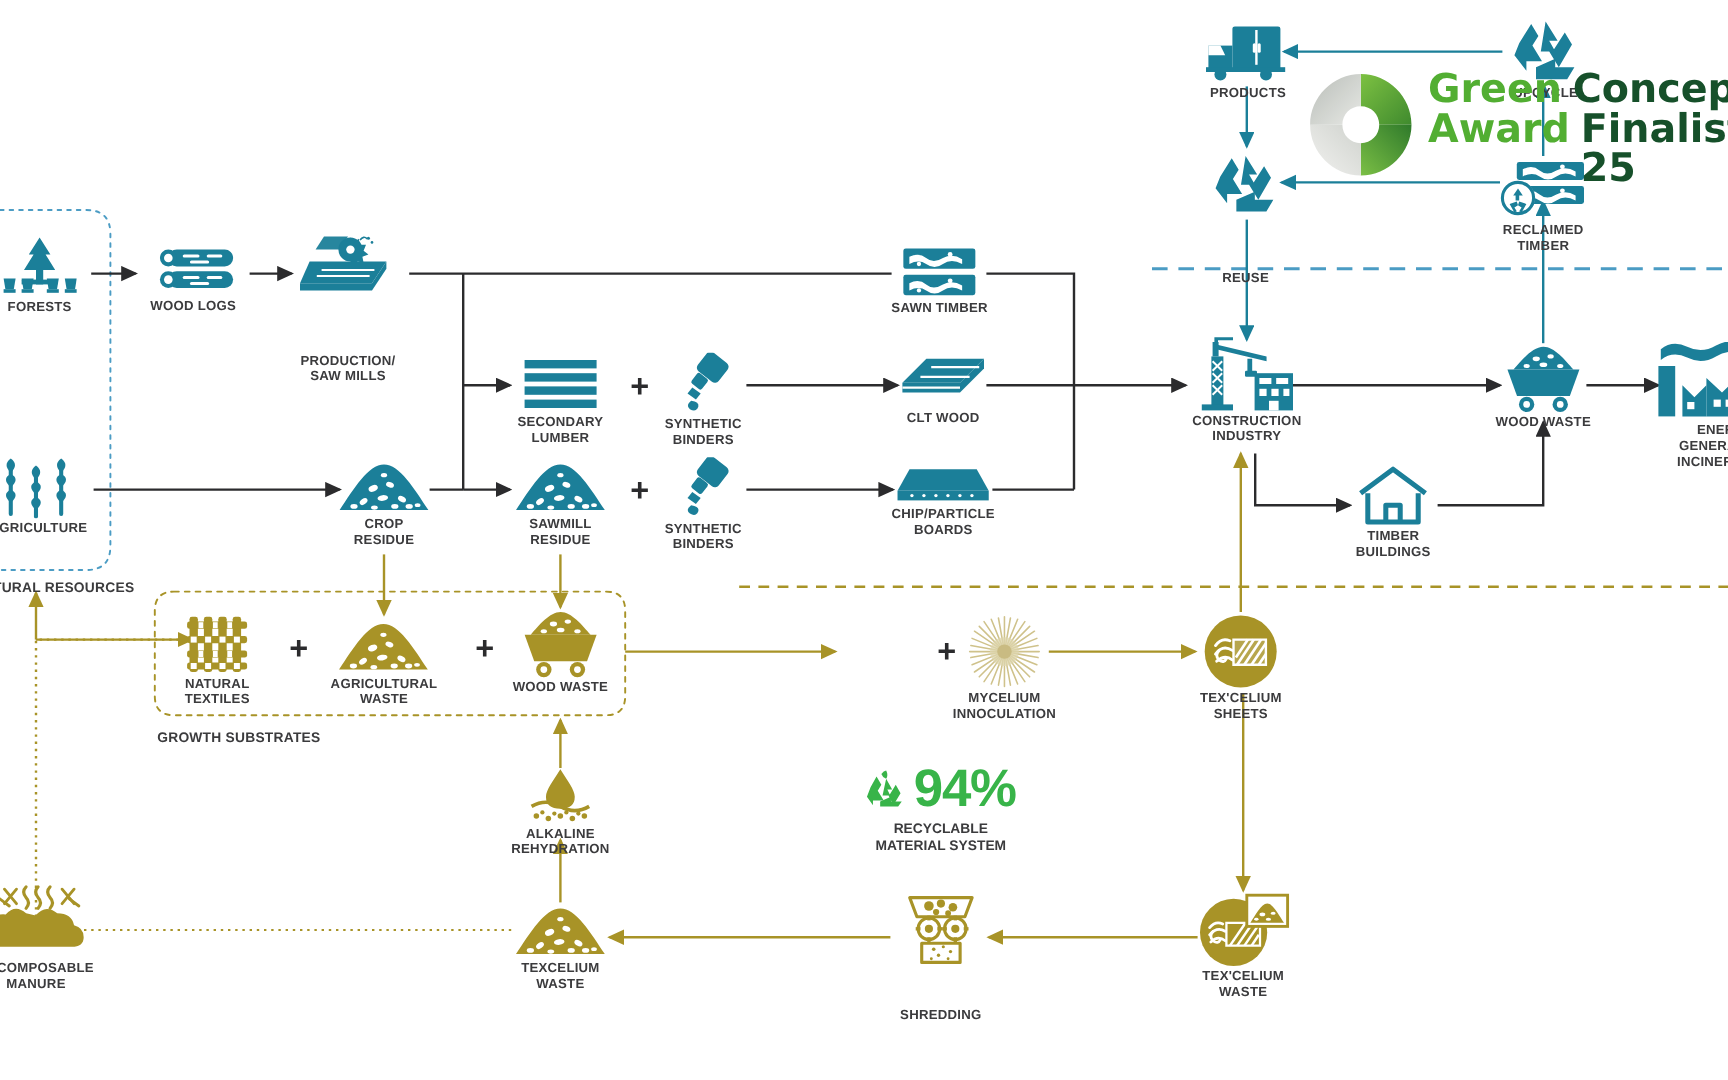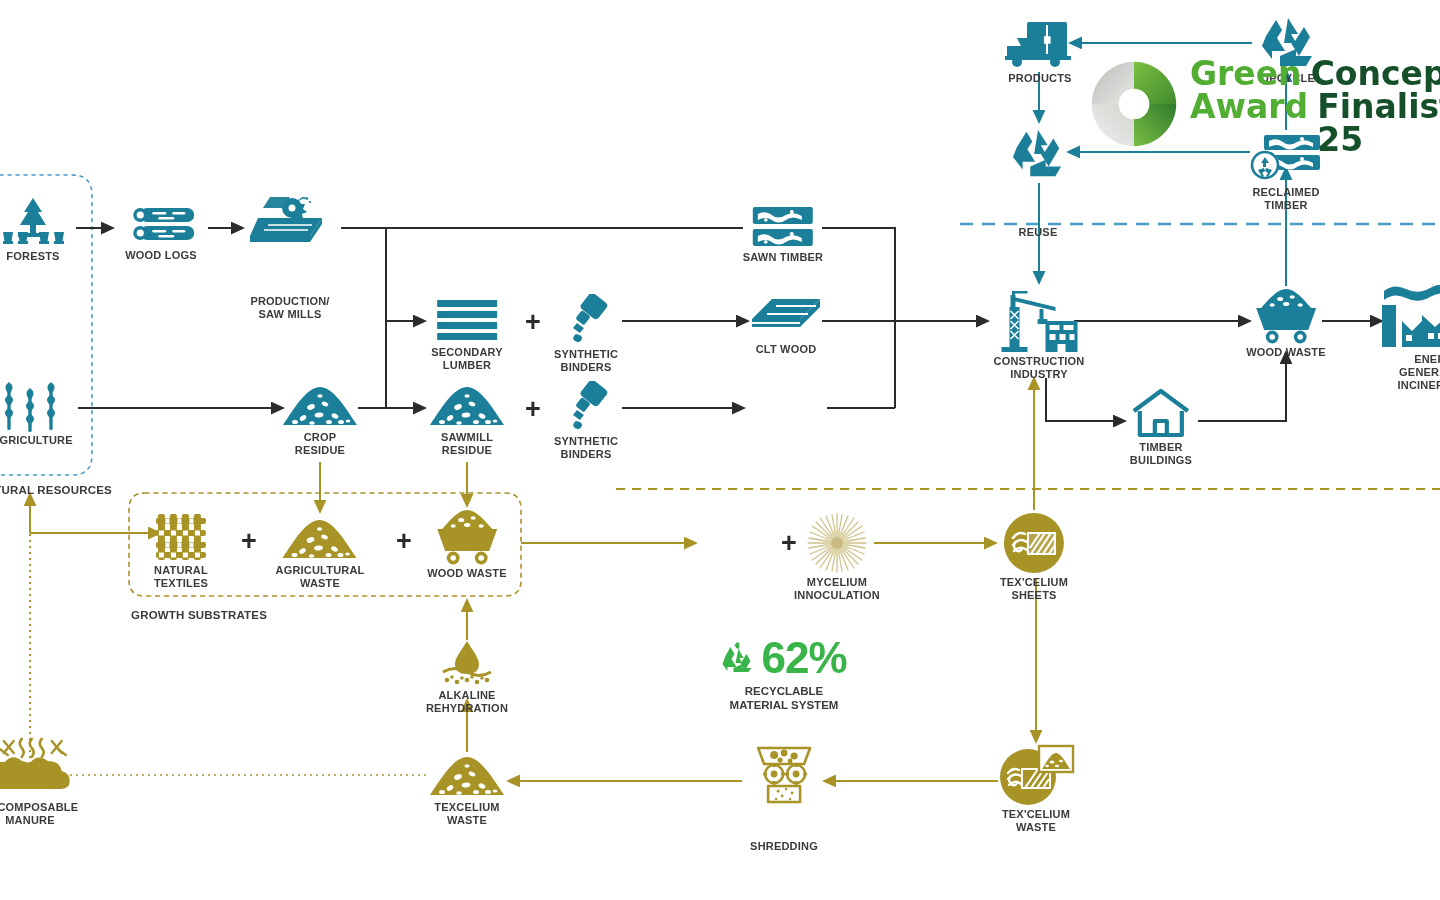--- a/index.html
+++ b/index.html
@@ -366,22 +366,40 @@
         <g stroke="#fff" stroke-width="1.8" fill="none">
           <path d="M17 17 L58 17"></path>
             <path d="M26 9 L66 9"></path>
           <path d="M2 26 L50 26"></path>
         </g>
       </svg>
     </div>
     <div class="lbl">CLT WOOD</div>
   </div>
 
-
-  <div class="node" style="left:1039px;top:291px;align-items:center;">
+  <div class="node" style="left:786px;top:389px;">
+    <div class="ic">
+      <svg width="80" height="32" viewBox="0 0 80 32">
+        <path d="M12 2 L68 2 L78 20 L2 20 Z" fill="#1b7f99"></path>
+        <rect x="2" y="20" width="76" height="8" fill="#1b7f99"></rect>
+        <g fill="#fff">
+          <circle cx="14" cy="24" r="1.4"></circle>
+            <circle cx="24" cy="24" r="1.4"></circle>
+          <circle cx="34" cy="24" r="1.4"></circle>
+            <circle cx="44" cy="24" r="1.4"></circle>
+          <circle cx="54" cy="24" r="1.4"></circle>
+            <circle cx="64" cy="24" r="1.4"></circle>
+        </g>
+      </svg>
+    </div>
+    <div class="lbl">CHIP/PARTICLE
+BOARDS</div>
+  </div>
+
+  <div class="node" style="left:1039px;top:281px;align-items:center;">
     <div class="ic">
       <svg width="80" height="62" viewBox="0 0 80 62">
         <g fill="#1b7f99">
           <path d="M14 6 L56 16 L56 20 L14 10 Z"></path>
           <rect x="11" y="4" width="5" height="12"></rect>
           <rect x="10" y="16" width="10" height="44"></rect>
           <path d="M44 18 L44 30 L40 30 L40 18 Z"></path>
           <rect x="38" y="28" width="10" height="5" rx="1"></rect>
           <rect x="2" y="56" width="26" height="5"></rect>
           <rect x="46" y="30" width="32" height="31"></rect>
@@ -848,21 +866,21 @@
       <span>
         <svg width="34" height="34" viewBox="0 0 34 34">
           <g fill="#38b449">
             <path d="M17 3 q2 4 0 7 q-3 -1 -4 -4 q2 -3 4 -3 Z"></path>
             <path d="M17 10 L22 19 L18 19 L20 23 L25 15 L29 22 L23 32 L19 24 L14 24 Z"></path>
             <path d="M4 17 L9 8 L13 15 L10 20 L15 28 L6 28 L6 32 L1 25 Z"></path>
             <path d="M12 29 L12 33 L27 33 L30 29 L21 29 L21 25 Z"></path>
           </g>
         </svg>
       </span>
-      <span class="pct">62%</span>
+      <span class="pct">94%</span>
     </div>
     <div class="sub">RECYCLABLE
 MATERIAL SYSTEM</div>
   </div>
 
   <div id="award-overlay">
     <span>
       <svg width="96" height="96" viewBox="0 0 100 100">
         <defs>
           <linearGradient id="gA" x1="0" y1="0" x2="1" y2="1">

